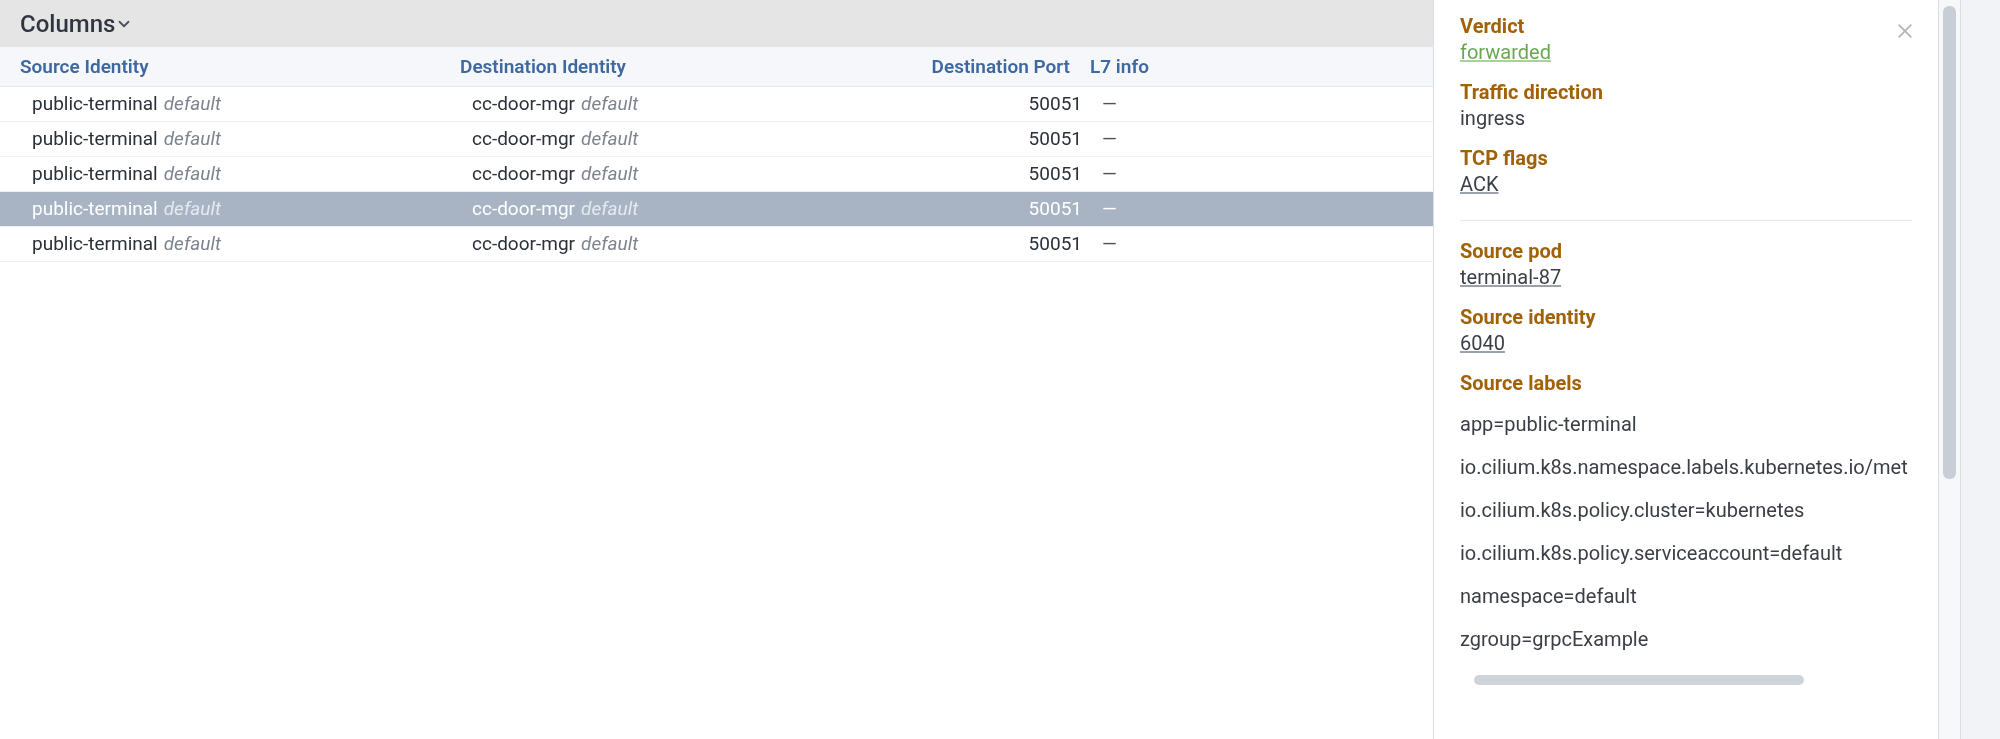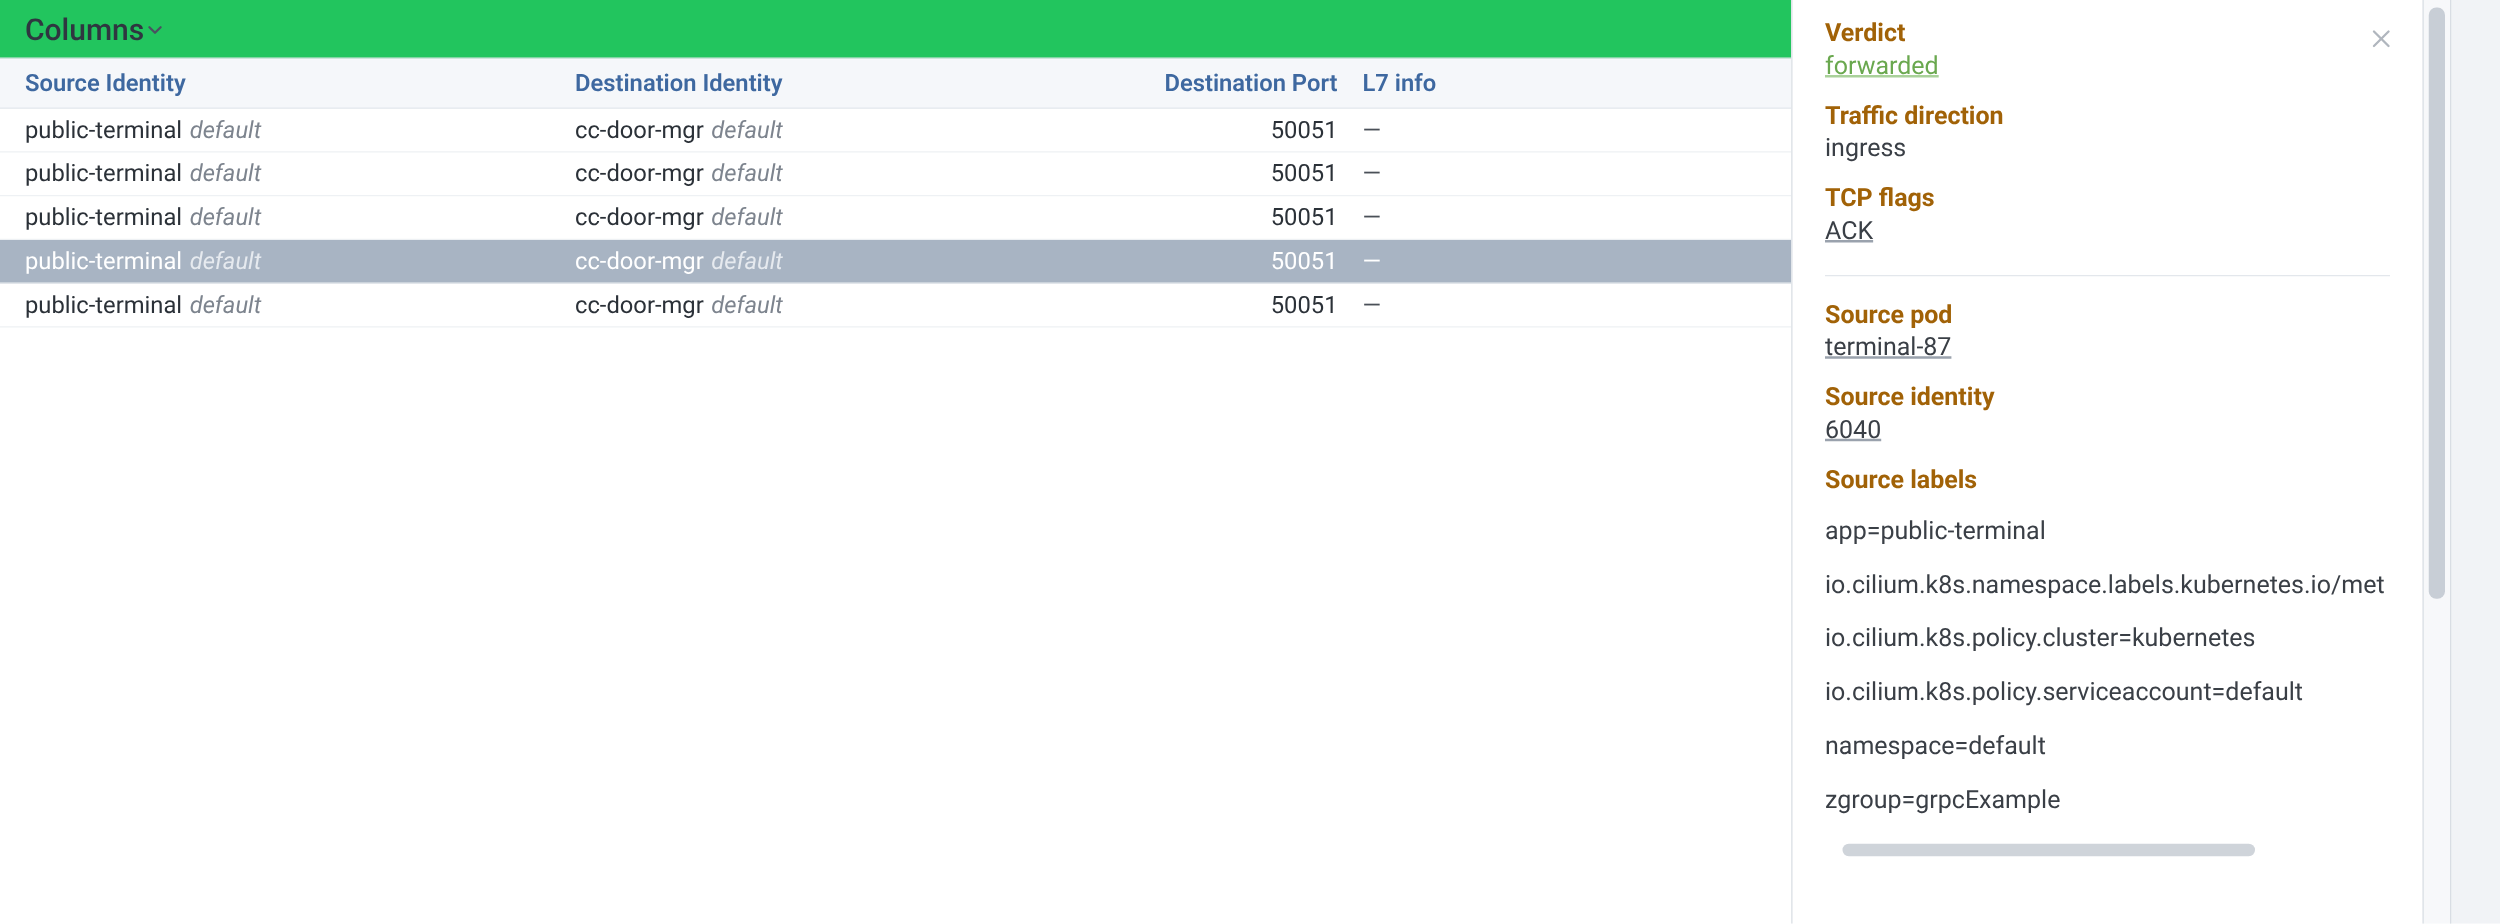--- a/index.html
+++ b/index.html
@@ -19,21 +19,21 @@
     position: relative;
   }
   
   .main {
     flex: 1 1 auto;
     display: flex;
     flex-direction: column;
     min-width: 0;
   }
   .toolbar {
-    background: #22c55e;
+    background: #e5e5e5;
     padding: 10px 20px 8px 20px;
     display: flex;
     align-items: center;
     border-bottom: 1px solid #e1e5ea;
   }
   .toolbar .label {
     font-size: 24px;
     color: #2f3640;
     font-weight: 500;
   }
@@ -54,21 +54,21 @@
     border-bottom: 1px solid #e4e8ed;
   }
   .col-src { flex: 0 0 440px; }
   .col-dst { flex: 0 0 430px; }
   .col-port { flex: 0 0 200px; text-align: right; padding-right: 20px;}
   .col-l7 { flex: 1 1 auto; }
 
   .rows { }
   .row {
     display: flex;
-    padding: 2px 20px;
+    padding: 2px 32px;
     border-bottom: 1px solid #eef1f4;
     font-size: 19px;
     line-height: 30px;
     color: #2b3138;
     cursor: pointer;
   }
   .row .ns { color: #7d848e; font-style: italic; margin-left: 6px; }
   .row.selected {
     background: #a8b4c3;
     color: #fff;

